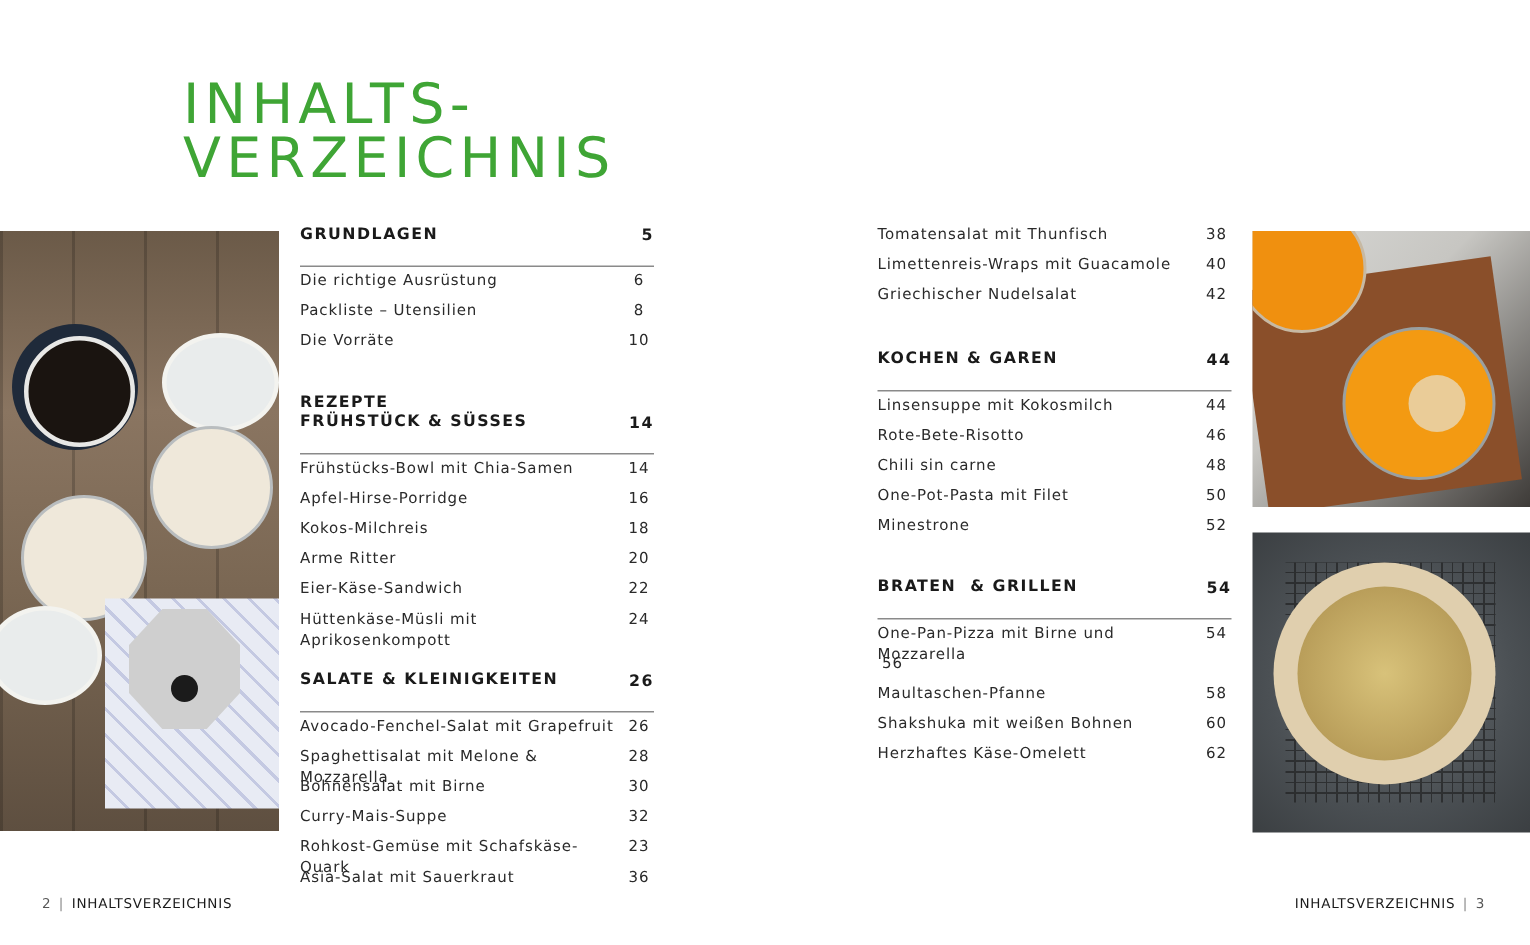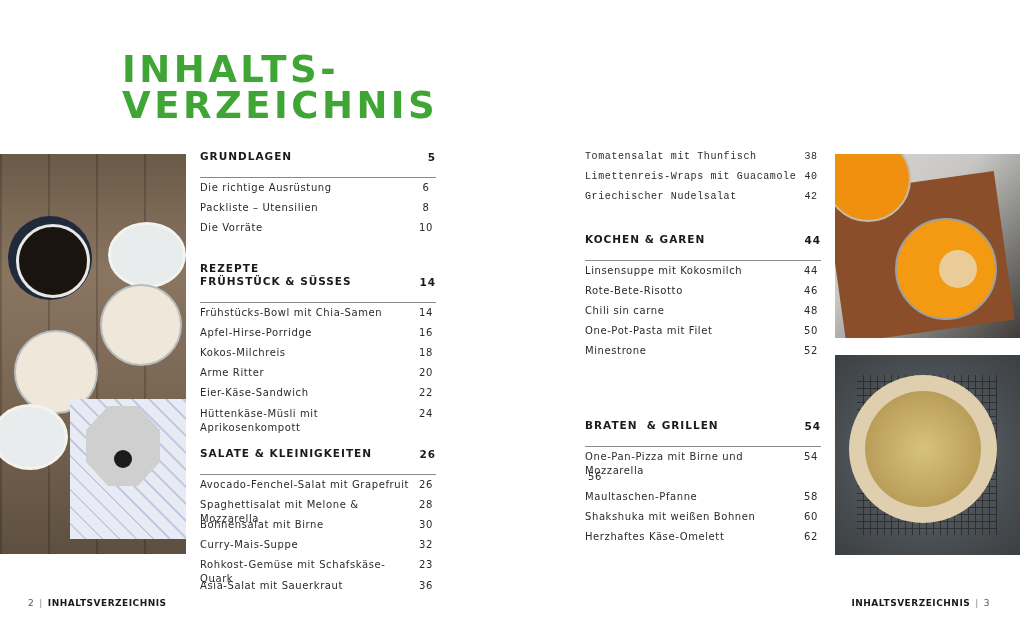--- a/index.html
+++ b/index.html
@@ -2,21 +2,21 @@
 <html><head>
 <meta charset="utf-8">
 <style>
   html, body { margin: 0; padding: 0; }
   body {
     width: 1020px; height: 630px; background: #ffffff; position: relative; overflow: hidden;
     font-family: "DejaVu Sans", sans-serif; color: #2a2a2a;
   }
   .title {
     position: absolute; left: 122px; top: 52px; margin: 0;
-    color: #3fa535; font-family: "DejaVu Sans", sans-serif; font-weight: bold;
+    color: #3fa535; font-family: "DejaVu Sans", sans-serif; font-weight: normal;
     font-size: 37px; line-height: 36px; letter-spacing: 3.5px;
   }
   .title span { display: block; }
   .photo { position: absolute; overflow: hidden; }
   .photo-left {
     left: 0; top: 154px; width: 186px; height: 400px;
     background:
       repeating-linear-gradient(90deg, rgba(0,0,0,0.18) 0 2px, transparent 2px 48px),
       linear-gradient(180deg, #6b5a48 0%, #8a7561 30%, #7a6753 60%, #5e4f40 100%);
   }
@@ -45,21 +45,21 @@
     color: #2a2a2a;
   }
   .entry .page { min-width: 20px; text-align: center; }
   .cont .entry:first-child { margin-top: 0; }
 
   .footer { position: absolute; top: 598px; font-size: 9px; letter-spacing: 0.5px; color: #1a1a1a; }
   .footer-left { left: 28px; }
   .footer-right { right: 30px; }
   .footer .num { font-weight: normal; color: #555; }
   .footer .sep { color: #888; margin: 0 5px; }
-  .footer .label { font-weight: bold; }
+  .footer .label { font-weight: normal; }
 </style>
 </head>
 <body>
 
 <h1 class="title">
   <span>INHALTS-</span>
   <span>VERZEICHNIS</span>
 </h1>
 
 <div class="photo photo-left">
@@ -171,21 +171,21 @@
         <span class="page">23</span>
       </div>
     <div class="entry">
         <span>Asia-Salat mit Sauerkraut</span>
         <span class="page">36</span>
       </div>
   </div>
 </div>
 
 <div class="toc toc-right">
-  <div class="section cont" style="margin-bottom:22px;font-family:Liberation Mono, monospace;">
+  <div class="section cont" style="margin-bottom:22px;">
     <div class="entry">
         <span>Tomatensalat mit Thunfisch</span>
         <span class="page">38</span>
       </div>
     <div class="entry">
         <span>Limettenreis-Wraps mit Guacamole</span>
         <span class="page">40</span>
       </div>
     <div class="entry">
         <span>Griechischer Nudelsalat</span>
@@ -218,21 +218,21 @@
       </div>
     <div class="entry">
         <span>Minestrone</span>
         <span class="page">52</span>
       </div>
   </div>
 
   <div class="section" style="margin-top:6px;">
     <div class="section-head">
       <div class="head-title">
-          <span style="white-space:pre;margin-top:34px;">BRATEN  &amp; GRILLEN</span>
+          <span style="white-space:pre;">BRATEN  &amp; GRILLEN</span>
         </div>
       <span>54</span>
     </div>
     <div class="entry">
         <span>One-Pan-Pizza mit Birne und Mozzarella</span>
         <span class="page">54</span>
       </div>
     <div class="entry">
         <span class="page">56</span>
       </div>

